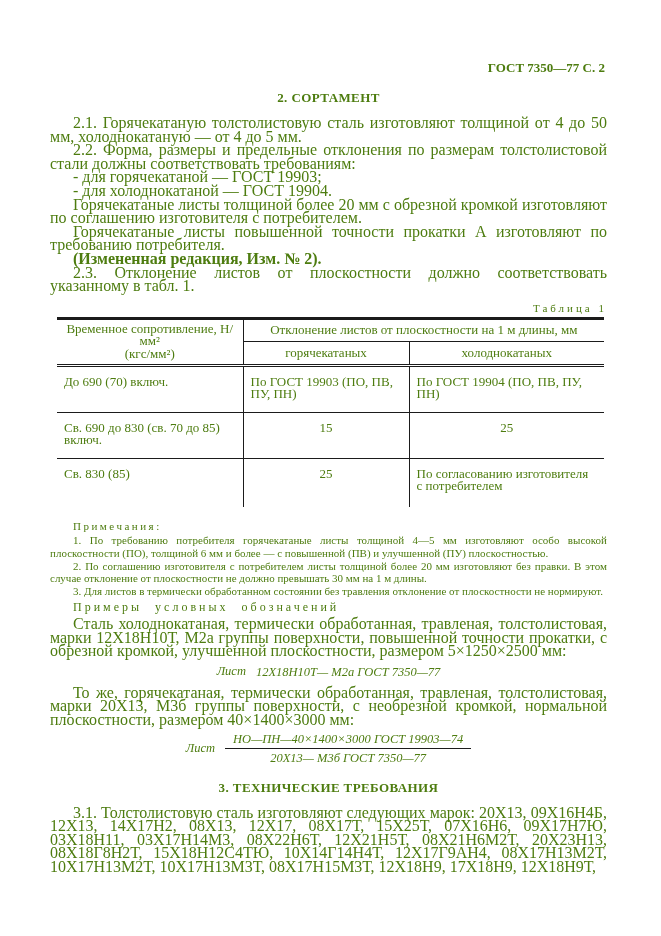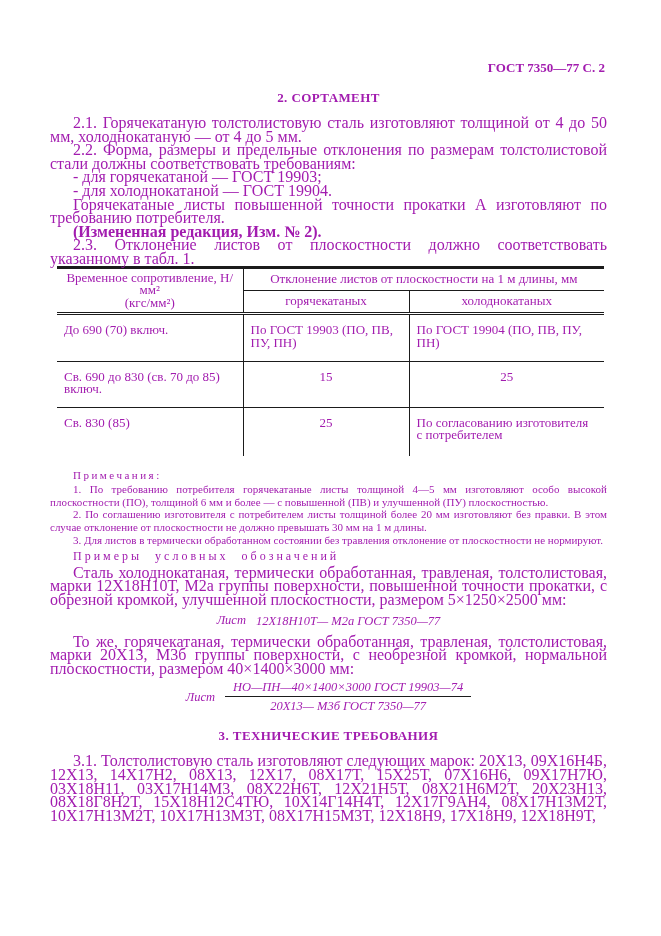--- a/index.html
+++ b/index.html
@@ -1,19 +1,19 @@
 <!DOCTYPE html>
 <html lang="ru"><head>
 <meta charset="utf-8">
 <style>
   html,body{margin:0;padding:0;background:#e8e8e8;}
   .page{
     width:661px;height:936px;margin:0 auto;background:#ffffff;
     box-sizing:border-box;padding:60px 54px 0 50px;
-    font-family:"Liberation Serif", serif;color:#a21caf;overflow:hidden;position:relative;
+    font-family:"Liberation Serif", serif;color:#4d7c0f;overflow:hidden;position:relative;
   }
   .running-header{
     text-align:right;font-weight:bold;font-size:13px;line-height:15px;padding-right:2px;
   }
   .section-title{
     text-align:center;font-weight:bold;font-size:13px;line-height:15px;
     margin:15px 0 11px;letter-spacing:.4px;
   }
   p.body{font-size:16px;line-height:13.6px;text-align:justify;margin:0;font-family:Liberation Serif, serif;}
   .indent{text-indent:23px;}
@@ -60,24 +60,26 @@
 <div class="page">
 
   <div class="running-header">ГОСТ 7350—77 С. 2</div>
 
   <div class="section-title">2. СОРТАМЕНТ</div>
 
   <p class="body indent">2.1. Горячекатаную толстолистовую сталь изготовляют толщиной от 4 до 50 мм, холоднокатаную — от 4 до 5 мм.</p>
   <p class="body indent">2.2. Форма, размеры и предельные отклонения по размерам толстолистовой стали должны соответствовать требованиям:</p>
   <p class="body indent nojust">- для горячекатаной — ГОСТ 19903;</p>
   <p class="body indent nojust">- для холоднокатаной — ГОСТ 19904.</p>
+  <p class="body indent">Горячекатаные листы толщиной более 20 мм с обрезной кромкой изготовляют по соглашению изготовителя с потребителем.</p>
   <p class="body indent">Горячекатаные листы повышенной точности прокатки А изготовляют по требованию потребителя.</p>
   <p class="body indent bold nojust">(Измененная редакция, Изм. № 2).</p>
   <p class="body indent">2.3. Отклонение листов от плоскостности должно соответствовать указанному в табл. 1.</p>
 
+  <div class="table-caption">Таблица 1</div>
 
   <table class="t1">
     <colgroup>
       <col style="width:186px">
         <col style="width:166px">
         <col style="width:195px">
     </colgroup>
     <thead>
       <tr>
         <th rowspan="2" class="dbl">

